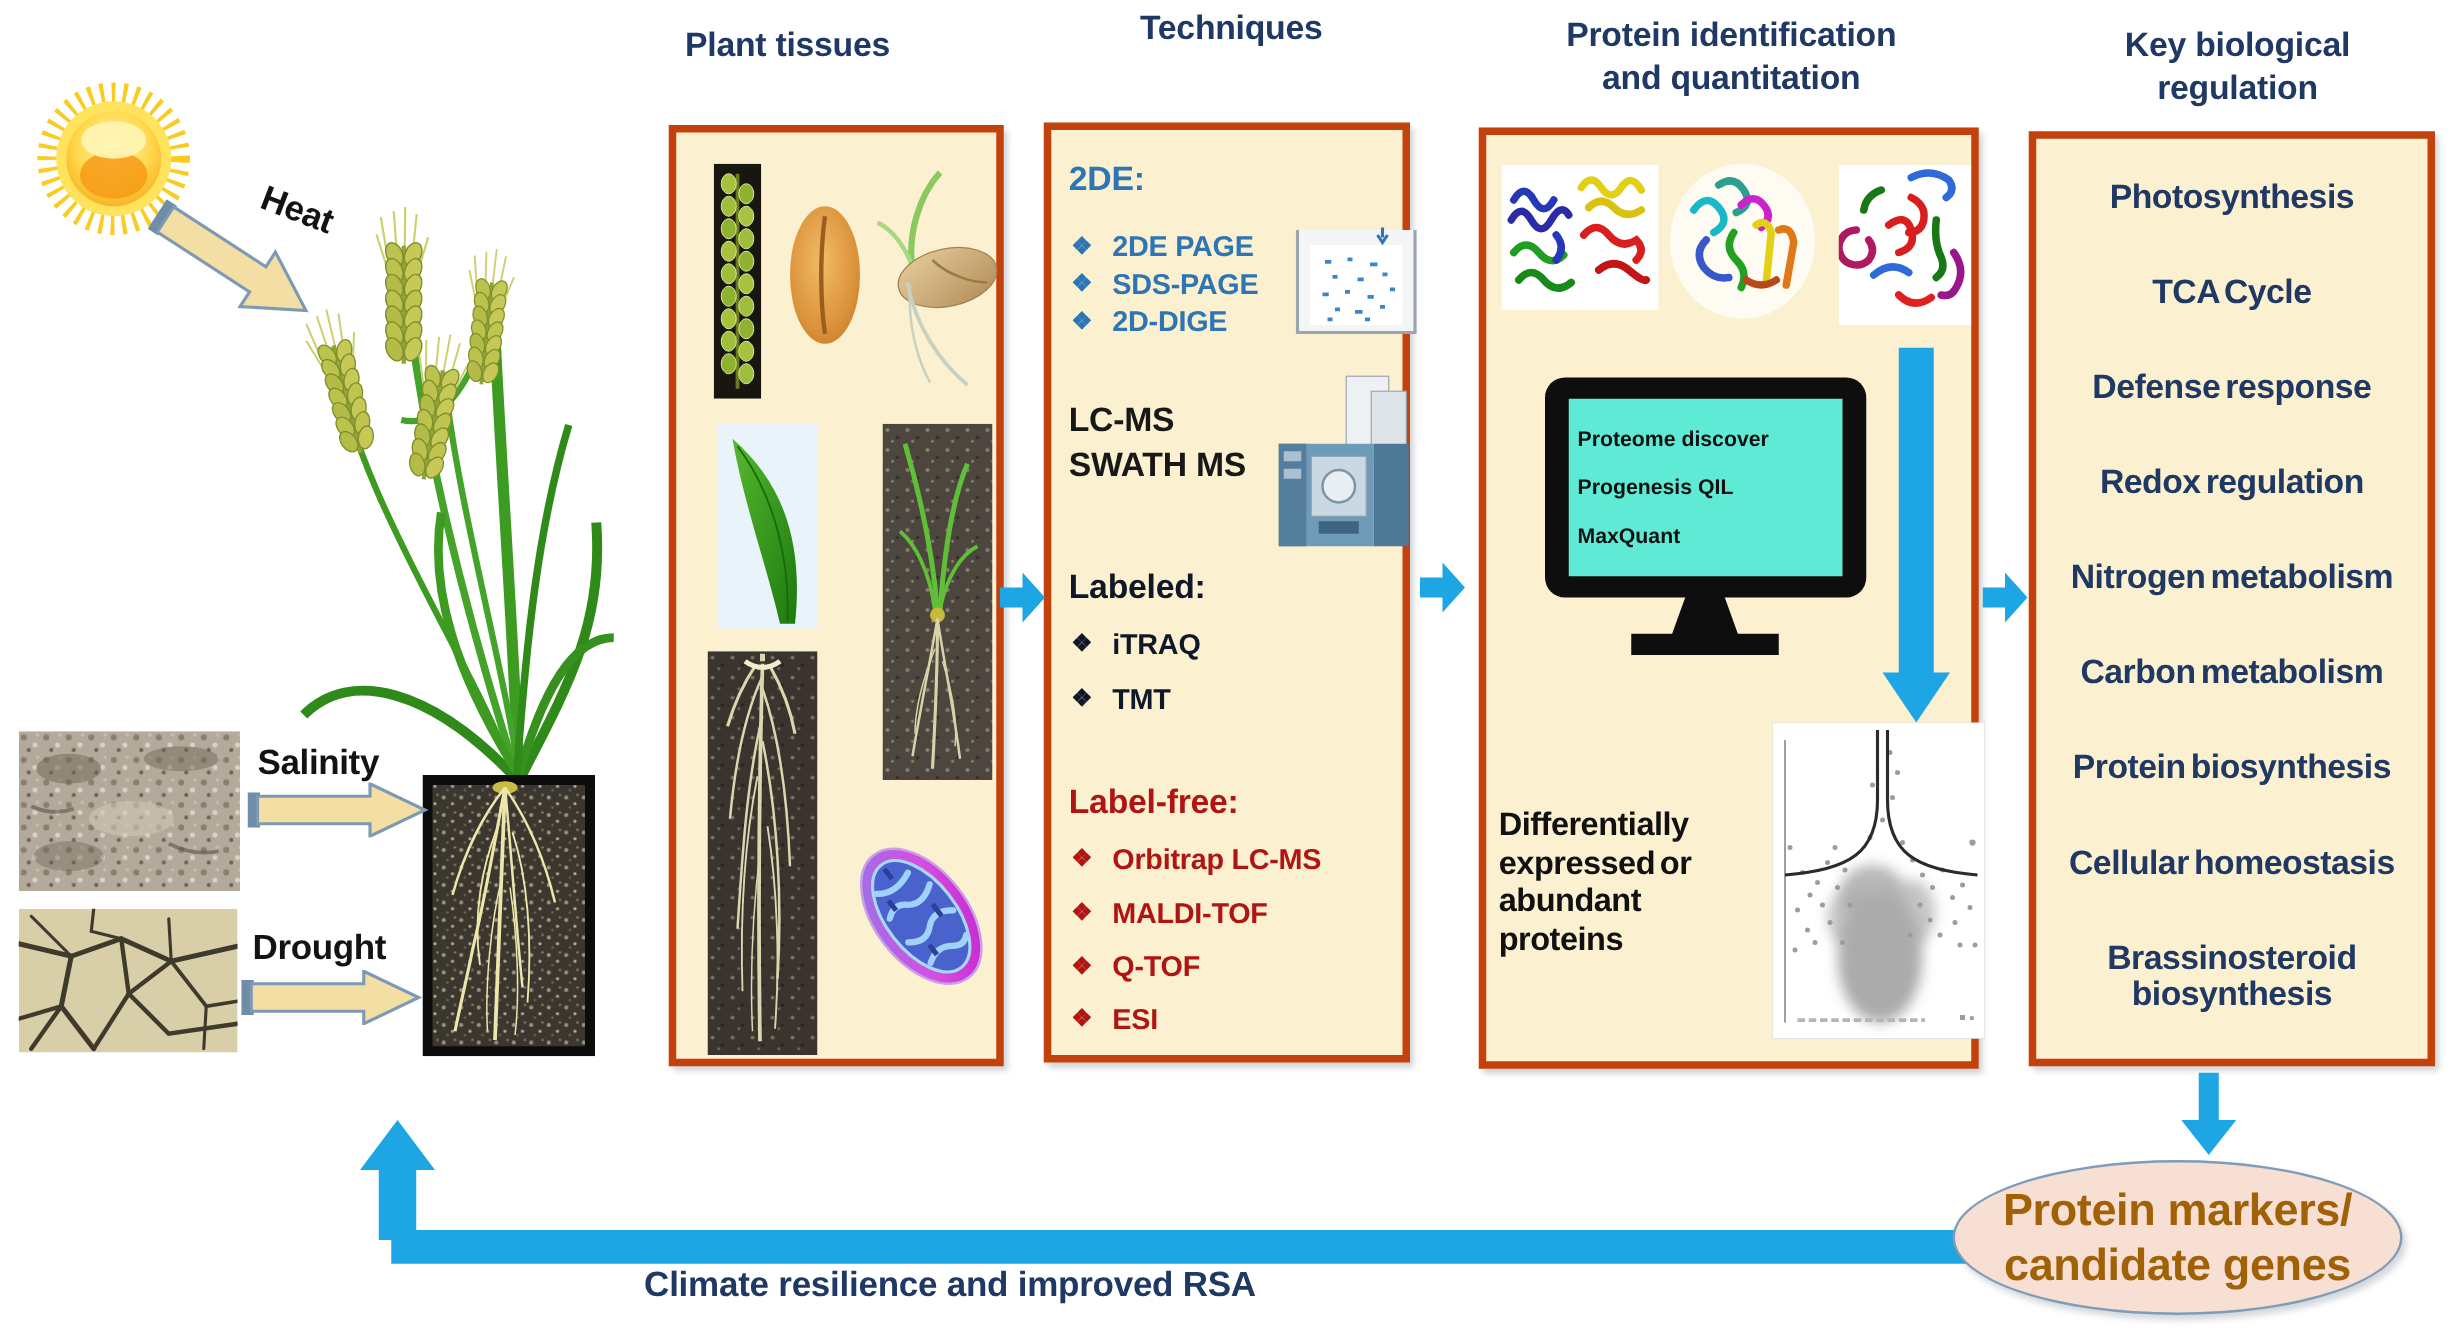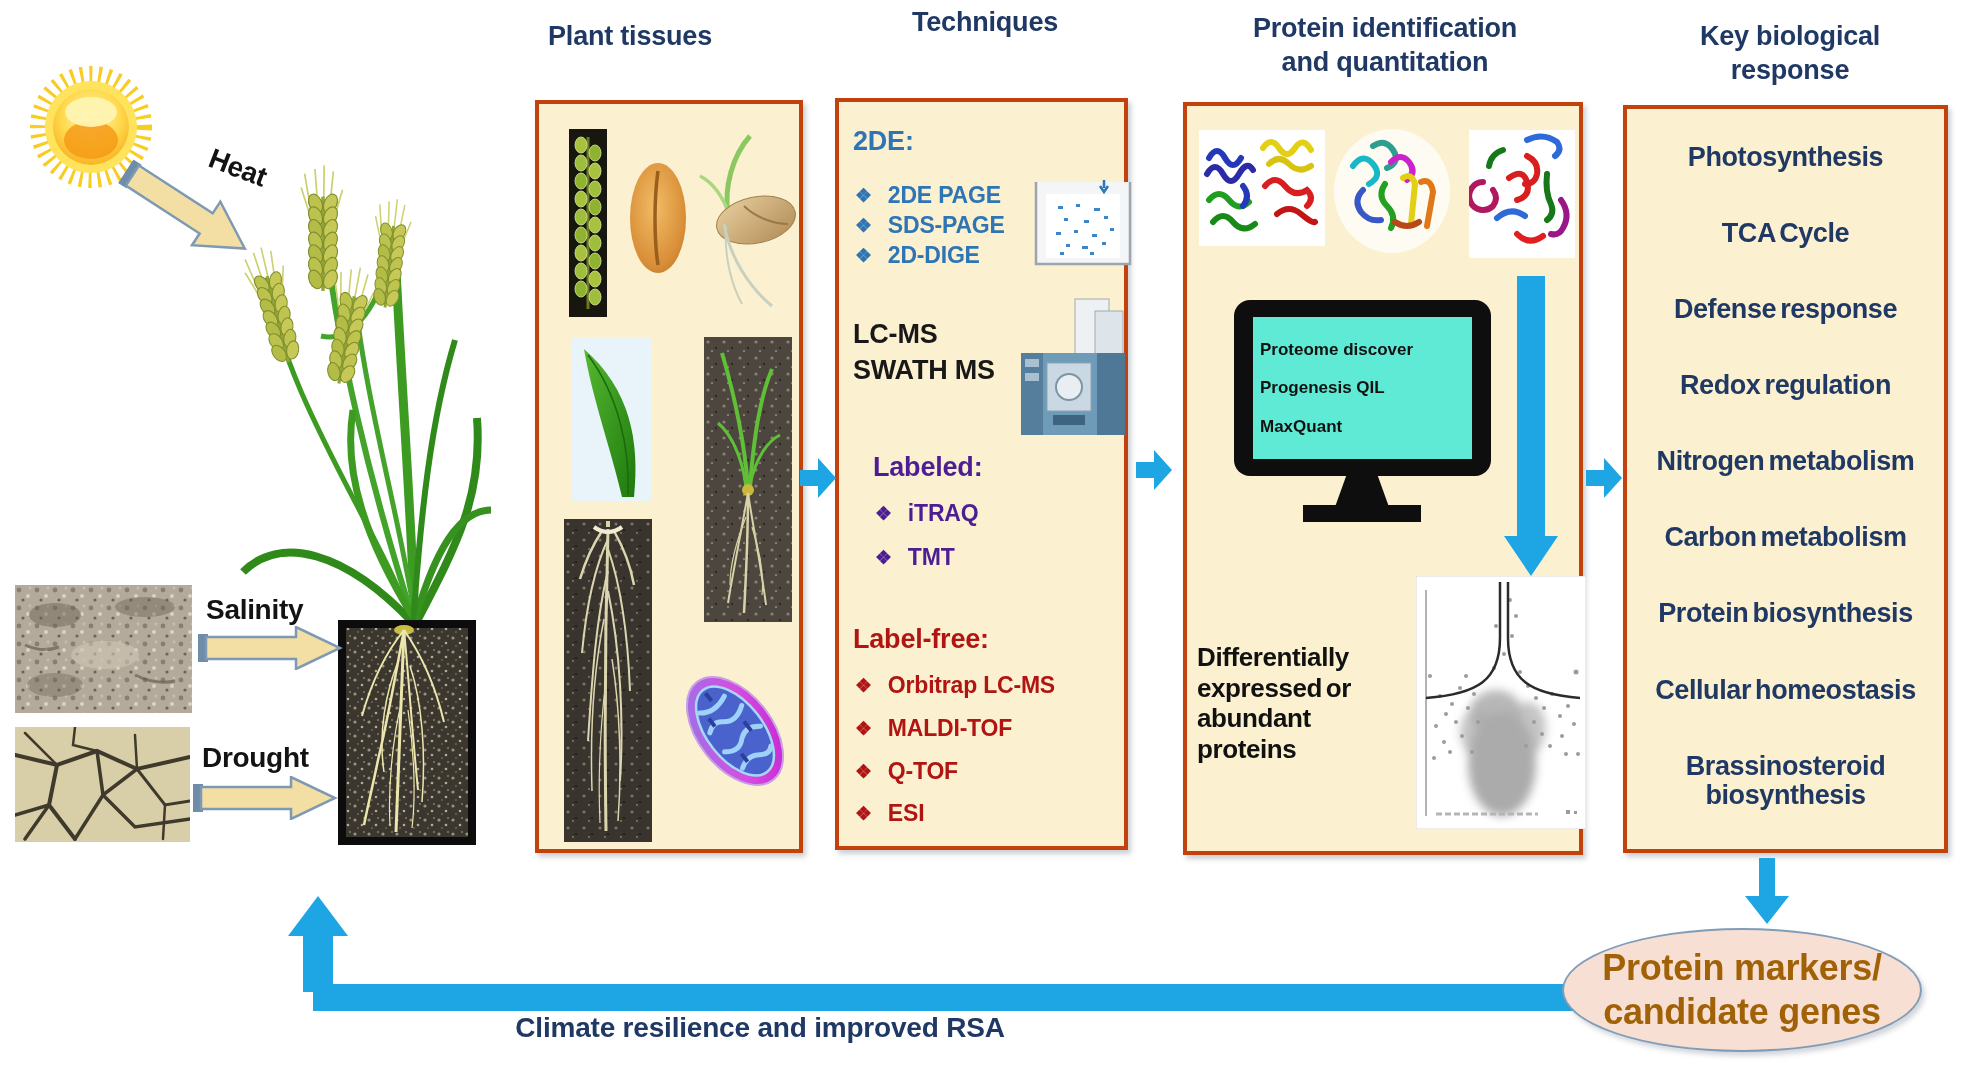--- a/index.html
+++ b/index.html
@@ -1,28 +1,28 @@
 <!DOCTYPE html>
 <html><head>
 <meta charset="utf-8">
 <style>
   html,body{margin:0;padding:0;background:#fff;}
   .stage{position:relative;width:1967px;height:1061px;overflow:hidden;
          font-family:"Liberation Sans",sans-serif;background:#fff;}
   .abs{position:absolute;}
   .hdr{position:absolute;color:#1F3864;font-weight:bold;font-size:27px;
        text-align:center;line-height:1.25;letter-spacing:-0.2px;}
-  .panel{position:absolute;background:#FBF0CF;border:4px solid #c2410c;
+  .panel{position:absolute;background:#FBF0CF;border:6px solid #c2410c;
          box-sizing:border-box;box-shadow:3px 4px 5px rgba(110,120,135,.35);}
   
   .ttl{position:absolute;font-weight:bold;font-size:27px;letter-spacing:-0.2px;}
   .trow{position:absolute;display:flex;align-items:center;gap:16px;
         font-weight:bold;font-size:23px;letter-spacing:-0.2px;}
   .trow .bul{font-size:19px;line-height:1;}
-  .c-blue{color:#2E75B6;} .c-purple{color:#4c1d95;margin-left:20px;} .c-red{color:#B01513;} .c-black{color:#181818;}
+  .c-blue{color:#2E75B6;} .c-purple{color:#0f172a;} .c-red{color:#B01513;} .c-black{color:#181818;}
   
   .funcs{position:absolute;left:1623px;top:105px;width:325px;height:748px;
          display:flex;flex-direction:column;justify-content:space-between;
          padding:38px 8px 42px 8px;box-sizing:border-box;gap:12px;}
   .func-item{color:#1F3864;font-weight:bold;font-size:27px;text-align:center;
              letter-spacing:-0.4px;word-spacing:-3px;line-height:1.1;}
   
   .monitor{position:absolute;left:47px;top:194px;width:257px;height:176px;
            background:#0E0E0E;border-radius:16px;padding:17px 19px;box-sizing:border-box;}
   .screen{width:100%;height:100%;background:#5eead4;display:flex;flex-direction:column;
@@ -50,21 +50,21 @@
 <div class="stage">
 
   <div class="hdr" style="left:480px;top:20px;width:300px">Plant tissues</div>
   <div class="hdr" style="left:840px;top:6px;width:290px">Techniques</div>
   <div class="hdr" style="left:1190px;top:12px;width:390px">
     <div>Protein identification</div>
     <div>and quantitation</div>
   </div>
   <div class="hdr" style="left:1640px;top:20px;width:300px">
     <div>Key biological</div>
-    <div>response</div>
+    <div>regulation</div>
   </div>
 
   <svg class="abs" style="left:25px;top:58px" width="132" height="138" viewBox="0 0 132 138">
     <defs>
       <radialGradient id="sung" cx="50%" cy="38%" r="70%">
         <stop offset="0%" stop-color="#FFF6B8"></stop>
           <stop offset="55%" stop-color="#FFD94E"></stop>
           <stop offset="100%" stop-color="#F6A818"></stop>
       </radialGradient>
     </defs>

